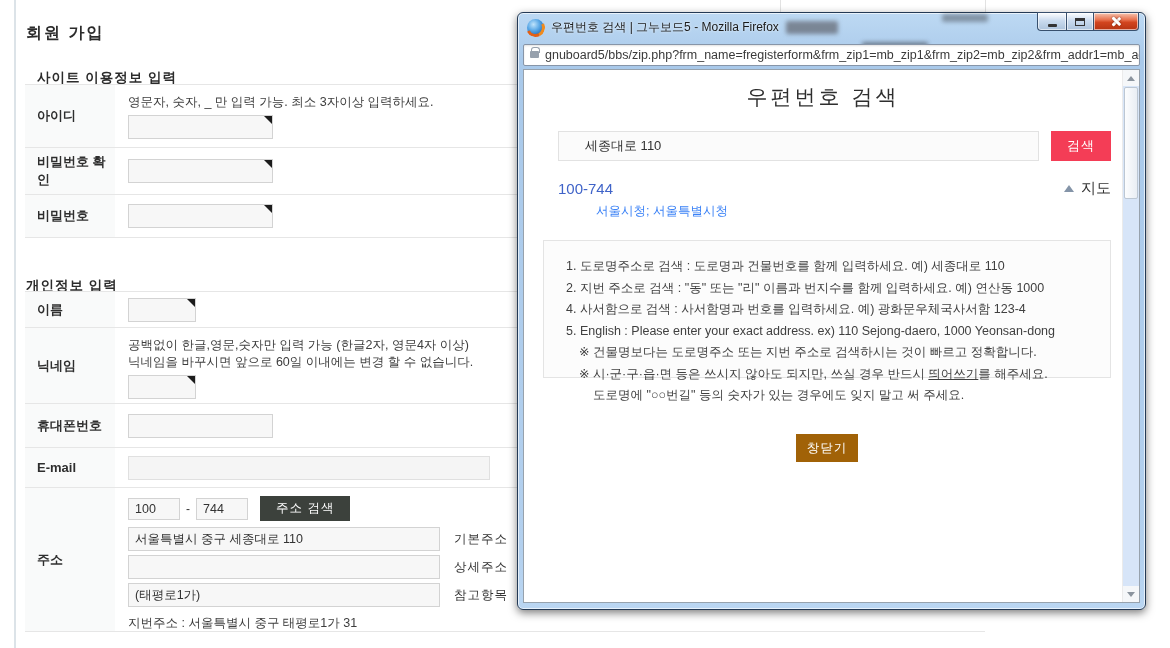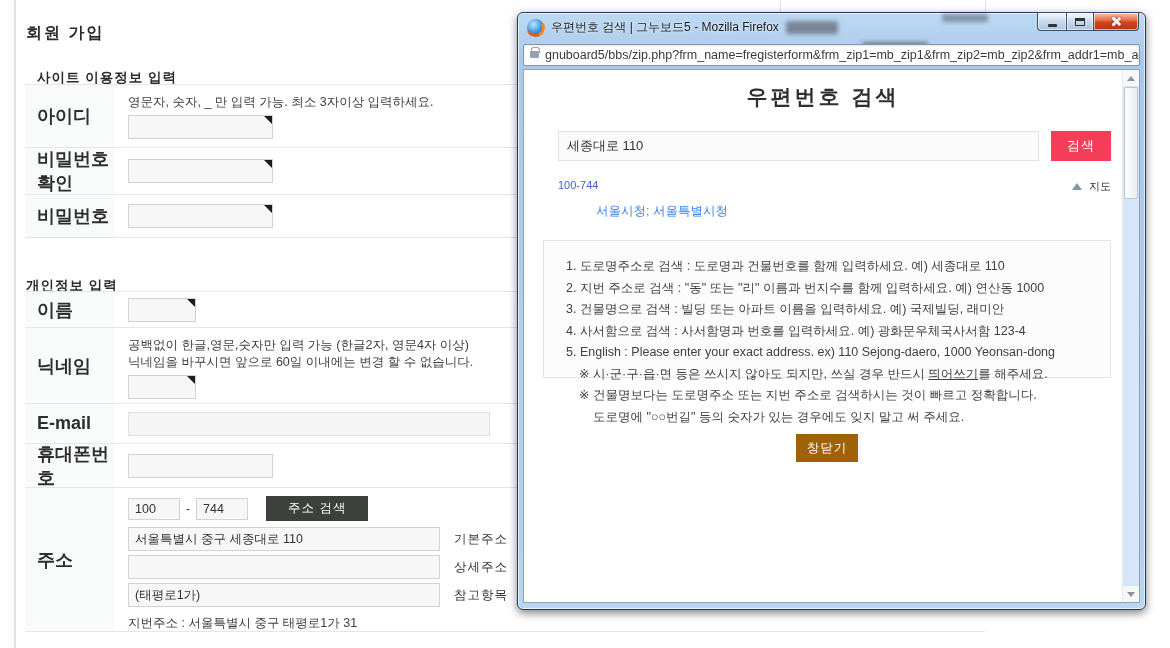--- a/index.html
+++ b/index.html
@@ -13,31 +13,31 @@
   .page-edge { position:absolute; left:14px; top:0; width:2px; height:648px; background:#dce3e8; }
   .tline { position:absolute; top:0; width:1px; height:12px; background:#e2e2e2; }
   .pg-title { position:absolute; left:26px; top:12px; font-size:16px; font-weight:bold; color:#2b2b2b; letter-spacing:2px; }
   .sec-h { position:absolute; font-size:13.5px; font-weight:bold; color:#2b2b2b; letter-spacing:1px; }
   #sec1 { left:37px; top:58px; }
   #sec2 { left:26px; top:266px; }
   .ftable { position:absolute; left:25px; border-top:1px solid #e6e6e6; background:#fff; }
   #table1 { top:84px; width:755px; }
   #table2 { top:291px; width:960px; }
   .frow { display:flex; border-bottom:1px solid #e6e6e6; }
-  .fth { width:90px; min-width:90px; background:#f9fafa; padding-left:12px; font-weight:bold; font-size:18px; color:#2e2e2e; display:flex; align-items:center; }
+  .fth { width:90px; min-width:90px; background:#f9fafa; padding-left:12px; font-weight:bold; font-size:13px; color:#2e2e2e; display:flex; align-items:center; }
   .ftd { flex:1; padding:6px 0 6px 13px; }
   .ftd.vcenter { display:flex; align-items:center; }
   .h63{height:63px}.h43{height:43px}.h47{height:47px}.h36{height:36px}.h76{height:76px}.h40{height:40px}.h44{height:44px}.h144{height:144px}
   .note { font-size:12.5px; color:#3d3d3d; margin:3px 0 4px; line-height:17px; }
   .inp { position:relative; background:#f7f7f7; border:1px solid #d3d3d3; height:24px; font-size:12.5px; color:#333; line-height:22px; padding:0 6px; }
   .w145{width:145px}.w68{width:68px}.w362{width:362px}.w38{width:52px}.w312{width:312px}
   .req::after { content:""; position:absolute; top:0; right:0; border-top:8px solid #1c1c1c; border-left:8px solid transparent; }
   .addr-line { display:flex; align-items:center; margin-top:4px; }
   .dash { margin:0 6px; font-size:12px; color:#333; }
-  .btn-dark { background:#3c413c; color:#fff; font-size:12.5px; padding:4px 22px; margin-left:18px; letter-spacing:1px; cursor:pointer; }
+  .btn-dark { background:#3c413c; color:#fff; font-size:12.5px; padding:4px 16px; margin-left:12px; letter-spacing:1px; cursor:pointer; }
   .addr-label { margin-left:14px; font-size:12.5px; color:#333; letter-spacing:1px; }
   .jibun { margin-top:8px; font-size:12.5px; color:#3d3d3d; }
   
   .win { position:absolute; left:517px; top:12px; width:629px; height:598px;
     border:1px solid #243a55; border-radius:6px;
     background:linear-gradient(180deg,#bdd9f3 0%,#a9c9ea 8%,#b3d0ee 90%,#bad6f2 100%);
     box-shadow:0 3px 9px rgba(0,0,0,.5), inset 0 0 0 1px rgba(255,255,255,.65); }
   .titlebar { position:relative; height:28px; display:flex; align-items:center; padding-left:9px; }
   .fx { width:17px; height:17px; border-radius:50%; flex:none; position:relative;
     background:radial-gradient(circle at 38% 32%,#bfe3fb 0%,#58a7e6 40%,#1c63b0 78%,#124a88 100%); }
@@ -70,24 +70,24 @@
   .viewport { position:absolute; left:5px; right:5px; top:56px; bottom:6px; background:#fff; border:1px solid #97a2ad; overflow:hidden; }
   .vp-inner { position:absolute; top:0; left:0; bottom:0; right:17px; }
   
   .sb { position:absolute; top:0; right:0; bottom:0; width:17px; background:#d7e5f8; border-left:1px solid #ebebeb; }
   .sb-up,.sb-down { position:absolute; left:0; right:0; height:16px; background:#f5f7f9; display:flex; align-items:center; justify-content:center; cursor:pointer; }
   .sb-up{top:0} .sb-down{bottom:0}
   .tri-up { width:0; height:0; border-left:4px solid transparent; border-right:4px solid transparent; border-bottom:5px solid #8b949e; }
   .tri-down { width:0; height:0; border-left:4px solid transparent; border-right:4px solid transparent; border-top:5px solid #8b949e; }
   .sb-thumb { position:absolute; left:1px; right:1px; top:17px; height:112px; background:linear-gradient(90deg,#fcfdfe,#e9eef4); border:1px solid #bcc7d3; border-radius:2px; cursor:grab; }
   
-  .pz-title { position:absolute; top:13px; left:0; right:0; text-align:center; font-size:21px; color:#2e2e2e; letter-spacing:3px;font-weight:bold; }
-  .srch-input { position:absolute; left:34px; top:61px; width:481px; height:30px; background:#fbfbfb; border:1px solid #e2e2e2; font-size:13px; line-height:28px; padding:0 8px; color:#333; cursor:text; }
+  .pz-title { position:absolute; top:13px; left:0; right:0; text-align:center; font-size:21px; color:#2e2e2e; letter-spacing:3px; }
+  .srch-input { position:absolute; left:34px; top:61px; width:481px; height:30px; background:#fbfbfb; border:1px solid #e2e2e2; font-size:13px; line-height:28px; padding:0 26px; color:#333; cursor:text; }
   .srch-btn { position:absolute; left:527px; top:61px; width:60px; height:30px; background:#f43d56; color:#fff; font-size:13px; display:flex; align-items:center; justify-content:center; letter-spacing:1px; cursor:pointer; }
-  .result { position:absolute; left:34px; top:109px; right:11px; display:flex; font-size:11px; }
+  .result { position:absolute; left:34px; top:109px; right:11px; display:flex; align-items:center; font-size:15px; }
   .zip-link { color:#3f63c8; cursor:pointer; }
   .res-addr { margin-left:15px; color:#333; }
   .map { margin-left:auto; display:flex; align-items:center; color:#333; cursor:pointer; }
   .map-tri { width:0; height:0; border-left:5px solid transparent; border-right:5px solid transparent; border-bottom:7px solid #8494a8; margin-right:7px; }
   .res-sub { position:absolute; left:72px; top:133px; font-size:12.5px; color:#3b82f6; }
   .infobox { position:absolute; left:19px; top:170px; width:568px; height:138px; border:1px solid #e4e4e4; background:#fcfcfc; padding:15px 0 0 22px; font-size:12.5px; color:#404040; line-height:21.5px; }
   .iline.ind1 { padding-left:13px; }
   .iline.ind2 { padding-left:27px; }
   .uline { text-decoration:underline; }
   .close-btn { position:absolute; top:364px; left:272px; width:62px; height:28px; background:#a16207; color:#fff; font-size:12.5px; display:flex; align-items:center; justify-content:center; letter-spacing:1px; cursor:pointer; }
@@ -134,30 +134,30 @@
     </div>
   </div>
   <div class="frow h76">
     <div class="fth">닉네임</div>
     <div class="ftd">
       <div class="note" style="margin-bottom:0">공백없이 한글,영문,숫자만 입력 가능 (한글2자, 영문4자 이상)</div>
       <div class="note" style="margin-top:0">닉네임을 바꾸시면 앞으로 60일 이내에는 변경 할 수 없습니다.</div>
       <div class="inp w68 req"></div>
     </div>
   </div>
+  <div class="frow h44">
+    <div class="fth">휴대폰번호</div>
+    <div class="ftd vcenter">
+      <div class="inp w145"></div>
+    </div>
+  </div>
   <div class="frow h40">
     <div class="fth">E-mail</div>
     <div class="ftd vcenter">
       <div class="inp w362" style="border-color:#e0e0e0;background:#f5f5f5"></div>
-    </div>
-  </div>
-  <div class="frow h44">
-    <div class="fth">휴대폰번호</div>
-    <div class="ftd vcenter">
-      <div class="inp w145"></div>
     </div>
   </div>
   <div class="frow h144">
     <div class="fth">주소</div>
     <div class="ftd">
       <div class="addr-line" style="margin-top:2px">
         <div class="inp w38" style="height:22px;line-height:20px">100</div>
         <span class="dash">-</span>
         <div class="inp w38" style="height:22px;line-height:20px">744</div>
         <span class="btn-dark">주소 검색</span>
@@ -213,25 +213,24 @@
         <span class="zip-link">100-744</span>
         <span class="map">
           <span class="map-tri"></span>
           <span>지도</span>
         </span>
       </div>
       <div class="res-sub">서울시청; 서울특별시청</div>
       <div class="infobox">
         <div class="iline">1. 도로명주소로 검색 : 도로명과 건물번호를 함께 입력하세요. 예) 세종대로 110</div>
         <div class="iline">2. 지번 주소로 검색 : "동" 또는 "리" 이름과 번지수를 함께 입력하세요. 예) 연산동 1000</div>
-        <div class="iline">3. 건물명으로 검색 : 빌딩 또는 아파트 이름을 입력하세요. 예) 국제빌딩, 래미안</div>
         <div class="iline">4. 사서함으로 검색 : 사서함명과 번호를 입력하세요. 예) 광화문우체국사서함 123-4</div>
         <div class="iline">5. English : Please enter your exact address. ex) 110 Sejong-daero, 1000 Yeonsan-dong</div>
+        <div class="iline ind1">※ 건물명보다는 도로명주소 또는 지번 주소로 검색하시는 것이 빠르고 정확합니다.</div>
         <div class="iline ind1"><span>※ 시·군·구·읍·면 등은 쓰시지 않아도 되지만, 쓰실 경우 반드시 </span><span class="uline">띄어쓰기</span><span>를 해주세요.</span></div>
-        <div class="iline ind1">※ 건물명보다는 도로명주소 또는 지번 주소로 검색하시는 것이 빠르고 정확합니다.</div>
         <div class="iline ind2">도로명에 "○○번길" 등의 숫자가 있는 경우에도 잊지 말고 써 주세요.</div>
       </div>
       <div class="close-btn">창닫기</div>
     </div>
     <div class="sb">
       <div class="sb-up">
           <div class="tri-up"></div>
         </div>
       <div class="sb-thumb"></div>
       <div class="sb-down">

